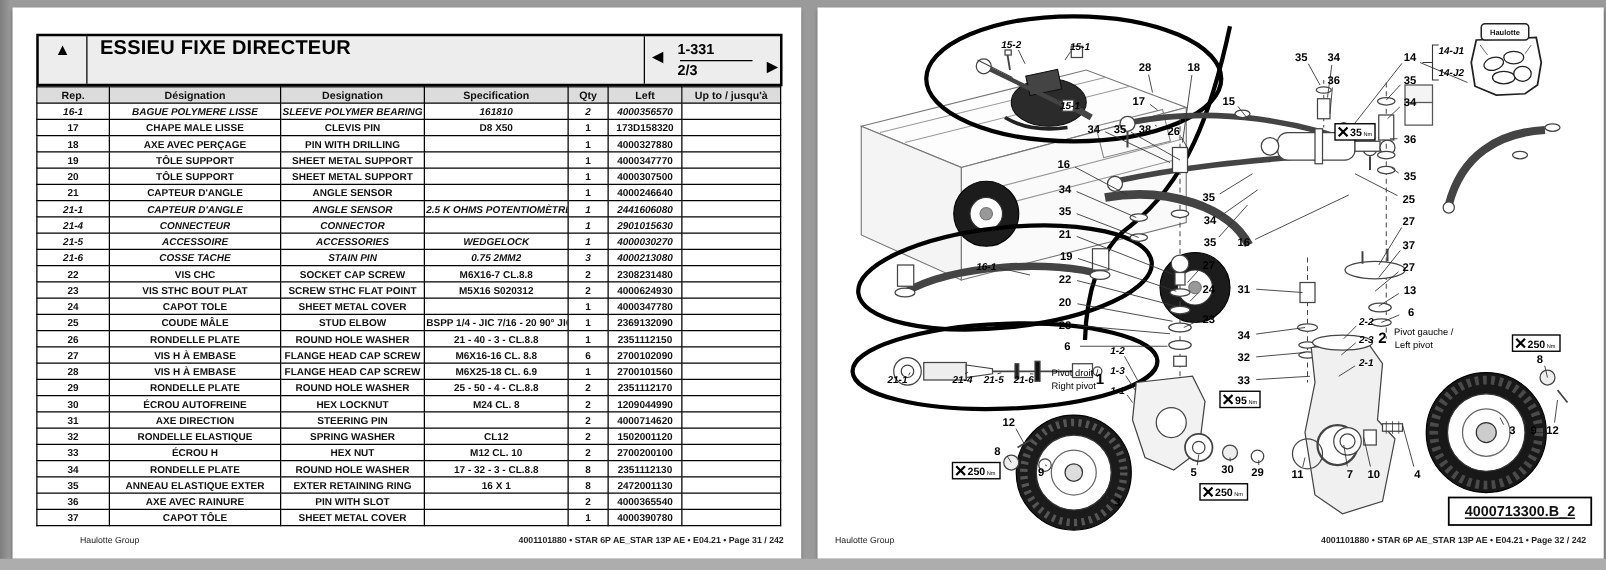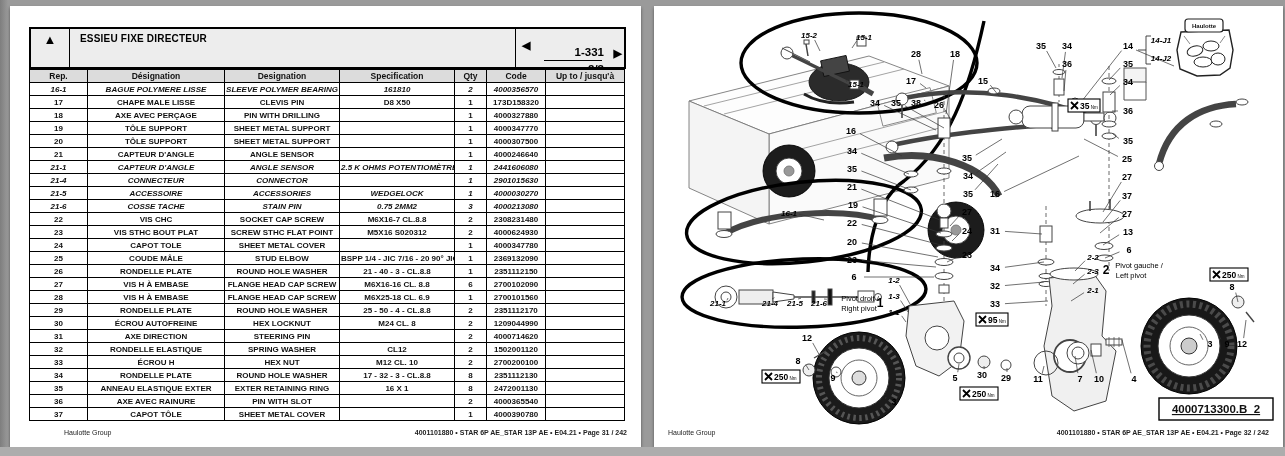--- a/index.html
+++ b/index.html
@@ -6,23 +6,23 @@
   body{font-family:"Liberation Sans", sans-serif; background:#8f8f8f;}
   .canvas{position:relative;width:1285px;height:456px;background:linear-gradient(90deg,#7e7e7e 0px,#9a9a9a 8px,#9a9a9a 100%);overflow:hidden;}
   .page{position:absolute;top:6px;height:441px;background:#fff;box-shadow:0 2px 3px rgba(0,0,0,.45);}
   .page.left{left:10px;width:631px;}
   .page.right{left:654px;width:629px;}
   .bottomstrip{position:absolute;left:0;top:447px;width:1285px;height:9px;background:#adadad;}
 
   
   .hdr-box{position:absolute;left:19px;top:21px;width:597px;height:42px;background:#ededed;border:2.5px solid #000;box-sizing:border-box;display:flex;}
   .hdr-tri{width:38px;border-right:1.5px solid #000;display:flex;align-items:flex-start;justify-content:center;font-size:13px;padding-top:3px;}
-  .hdr-titles{flex:1;padding:1px 0 0 10px;font-weight:bold;font-size:10px;line-height:17px;letter-spacing:.2px;}
+  .hdr-titles{flex:1;padding:1px 0 0 10px;font-weight:bold;font-size:16px;line-height:17px;letter-spacing:.2px;}
   .hdr-nav{width:108px;border-left:1.5px solid #000;position:relative;font-weight:bold;}
-  .hdr-nav .num{position:absolute;right:20px;top:15px;width:62px;text-align:right;font-size:11.5px;line-height:16px;}
+  .hdr-nav .num{position:absolute;right:20px;top:3px;width:62px;text-align:left;font-size:11.5px;line-height:16px;}
   .hdr-nav .num .sep{border-top:1.2px solid #000;margin:0 2px;}
   .hdr-nav .prev{position:absolute;left:6px;top:10px;font-size:11px;}
   .hdr-nav .next{position:absolute;right:2px;top:18px;font-size:11px;}
 
   
   table.parts{position:absolute;left:19px;top:63px;border-collapse:collapse;table-layout:fixed;width:580px;}
   table.parts td,table.parts th{border:1px solid #000;font-size:8px;height:12px;padding:0 1px;text-align:center;overflow:hidden;white-space:nowrap;font-weight:bold;color:#111;}
   table.parts th{background:#dcdcdc;font-size:8.5px;height:12px;}
   table.parts tr.it td{font-style:italic;}
   td.spec{font-size:7px;}
@@ -71,21 +71,21 @@
           <col class="c-code">
           <col class="c-up">
     </colgroup>
     <thead>
           <tr id="thead-row">
             <th>Rep.</th>
             <th>Désignation</th>
             <th>Designation</th>
             <th>Specification</th>
             <th>Qty</th>
-            <th>Code</th>
+            <th>Left</th>
             <th>Up to / jusqu'à</th>
           </tr>
         </thead>
     <tbody id="tbody">
           <tr class="it">
             <td class="rep">16-1</td>
             <td class="fr">BAGUE POLYMERE LISSE</td>
             <td class="en">SLEEVE POLYMER BEARING</td>
             <td class="spec">161810</td>
             <td class="qty">2</td>

